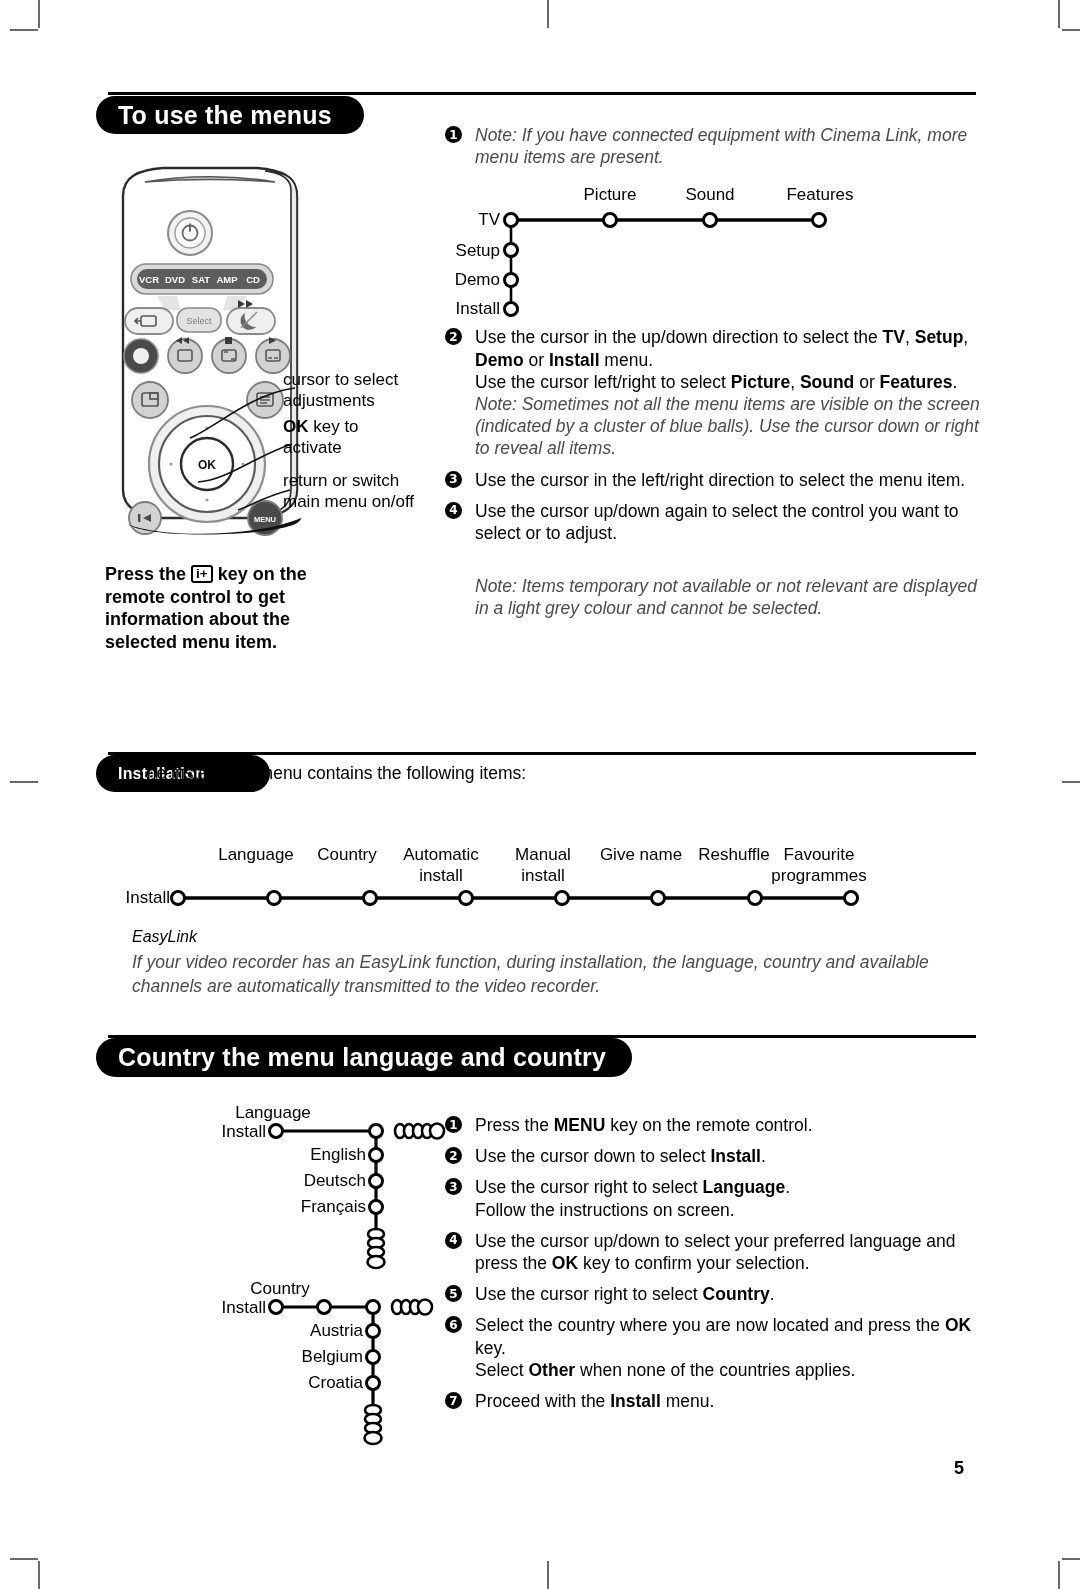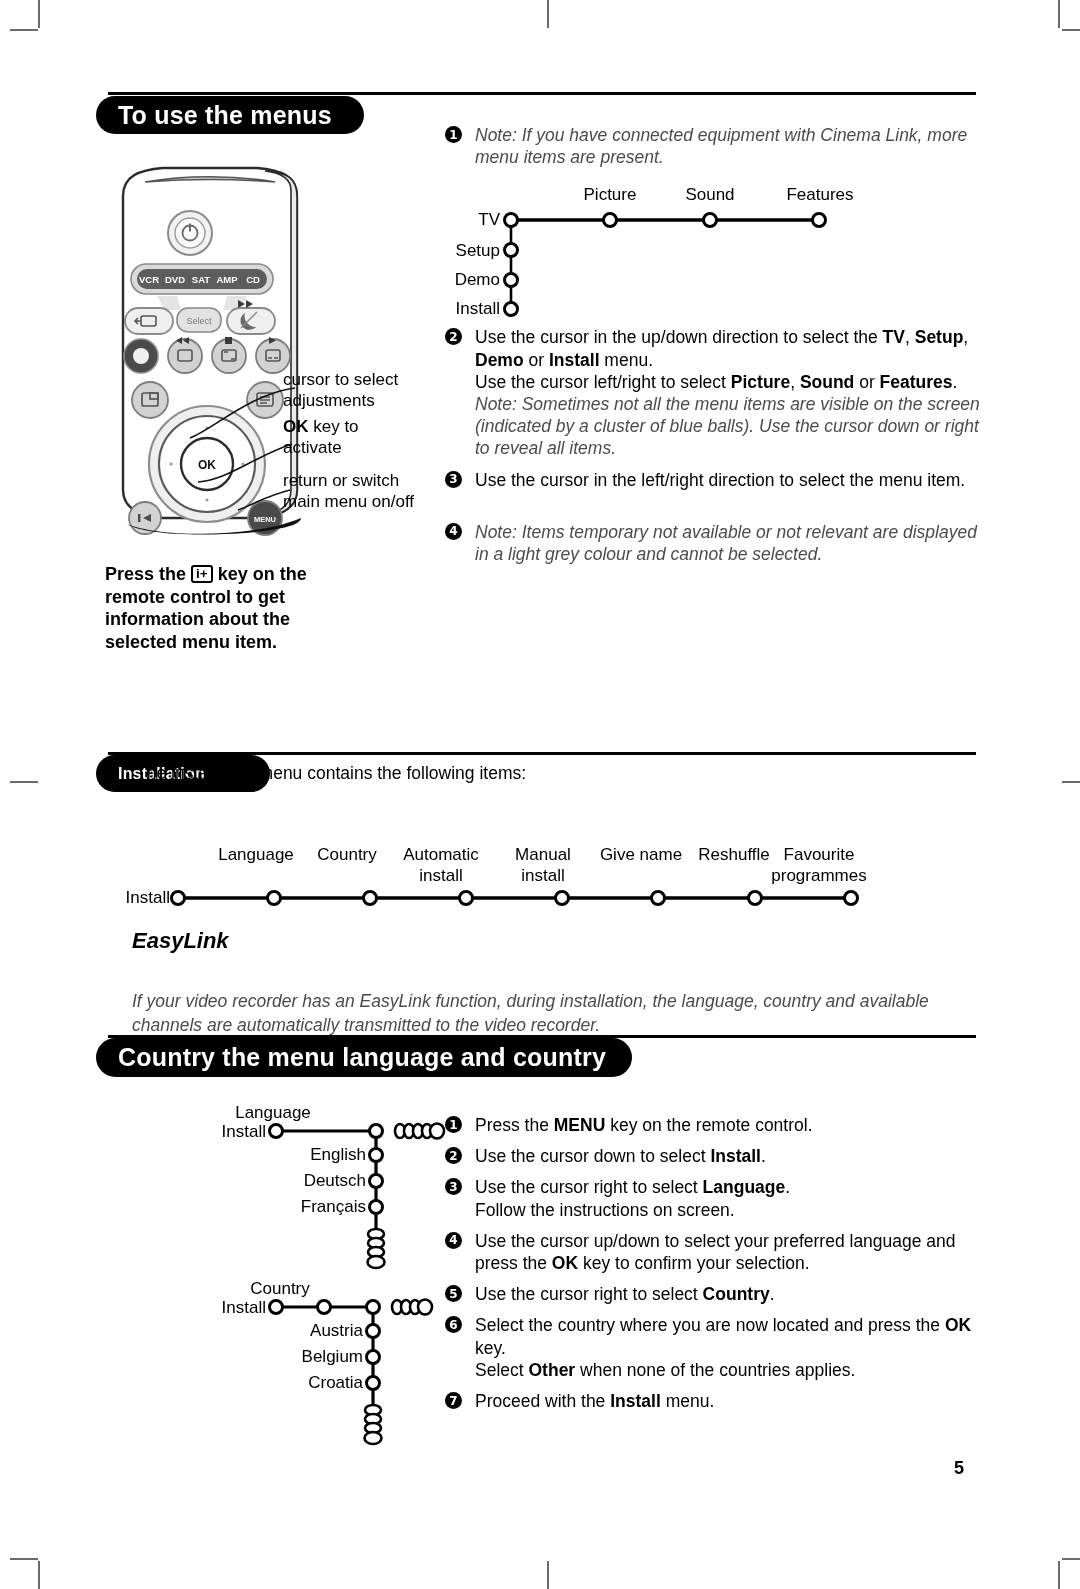--- a/index.html
+++ b/index.html
@@ -52,21 +52,21 @@
   .callout-blk{position:absolute;}
 
   .ipressed{
     font-weight:bold;font-size:18px;line-height:22.5px;
   }
   .ikey{
     display:inline-block;border:2px solid #000;border-radius:3px;
     padding:0px 3px;font-size:13.5px;font-weight:bold;line-height:14px;
     vertical-align:2px;font-family:"Liberation Sans",sans-serif;
   }
-  .easylink-h{font-weight:bold;font-style:italic;font-size:22px;}
+  .easylink-h{font-weight:normal;font-style:italic;font-size:16px;}
   .pageno{font-size:18px;font-weight:bold;}
 </style>
 </head>
 <body>
 
 <div class="cropmark cm-v abs" style="left:28px;top:0px;"></div>
 <div class="cropmark cm-h abs" style="left:0px;top:29px;"></div>
 <div class="cropmark cm-v abs" style="left:537px;top:0px;"></div>
 <div class="cropmark cm-v abs" style="left:1048px;top:0px;"></div>
 <div class="cropmark cm-h abs" style="left:1052px;top:29px;"></div>
@@ -251,21 +251,22 @@
   <div class="step-spacer"></div>
 
   <div class="step">
     <div class="numdot">3</div>
     <div class="bodytxt"><span>Use the cursor in the left/right direction to select the menu item.</span></div>
   </div>
   <div class="step-spacer"></div>
 
   <div class="step">
     <div class="numdot">4</div>
-    <div class="note" style="margin-top:21px;">Note: Items temporary not available or not relevant are displayed in a light grey colour and cannot be selected.</div>
+    <div class="bodytxt"><span>Use the cursor up/down again to select the control you want to select or to adjust.</span></div>
+    <div class="note" style="margin-top:31px;">Note: Items temporary not available or not relevant are displayed in a light grey colour and cannot be selected.</div>
   </div>
 </div>
 
 <div class="sec-rule" style="left:108px;top:752px;width:868px;"></div>
 <div class="pill" style="left:96px;top:755px;width:174px;height:37px;font-size:16px;">
   <span>Installation</span>
 </div>
 
 <div class="abs bodytxt" style="left:126px;top:762px;width:700px;">The installation menu contains the following items:</div>
 
@@ -292,21 +293,21 @@
     <circle cx="356" cy="62" r="6.5"></circle>
     <circle cx="452" cy="62" r="6.5"></circle>
     <circle cx="548" cy="62" r="6.5"></circle>
     <circle cx="645" cy="62" r="6.5"></circle>
     <circle cx="741" cy="62" r="6.5"></circle>
   </g>
 </svg>
 </div>
 
 <div class="abs easylink-h" style="left:122px;top:928px;">EasyLink</div>
-<div class="abs note" style="left:122px;top:990px;width:860px;line-height:23.5px;">If your video recorder has an EasyLink function, during installation, the language, country and available channels are automatically transmitted to the video recorder.</div>
+<div class="abs note" style="left:122px;top:951px;width:860px;line-height:23.5px;">If your video recorder has an EasyLink function, during installation, the language, country and available channels are automatically transmitted to the video recorder.</div>
 
 <div class="sec-rule" style="left:108px;top:1035px;width:868px;"></div>
 <div class="pill" style="left:96px;top:1038px;width:536px;height:39px;font-size:25px;">
   <span>Country the menu language and country</span>
 </div>
 
 <div class="abs" style="left:98px;top:1096px;">
 <svg width="345" height="175" viewBox="0 0 345 175">
   <text class="dlabel" x="165" y="22" text-anchor="middle">Language</text>
   <text class="dlabel" x="158" y="41" text-anchor="end">Install</text>

